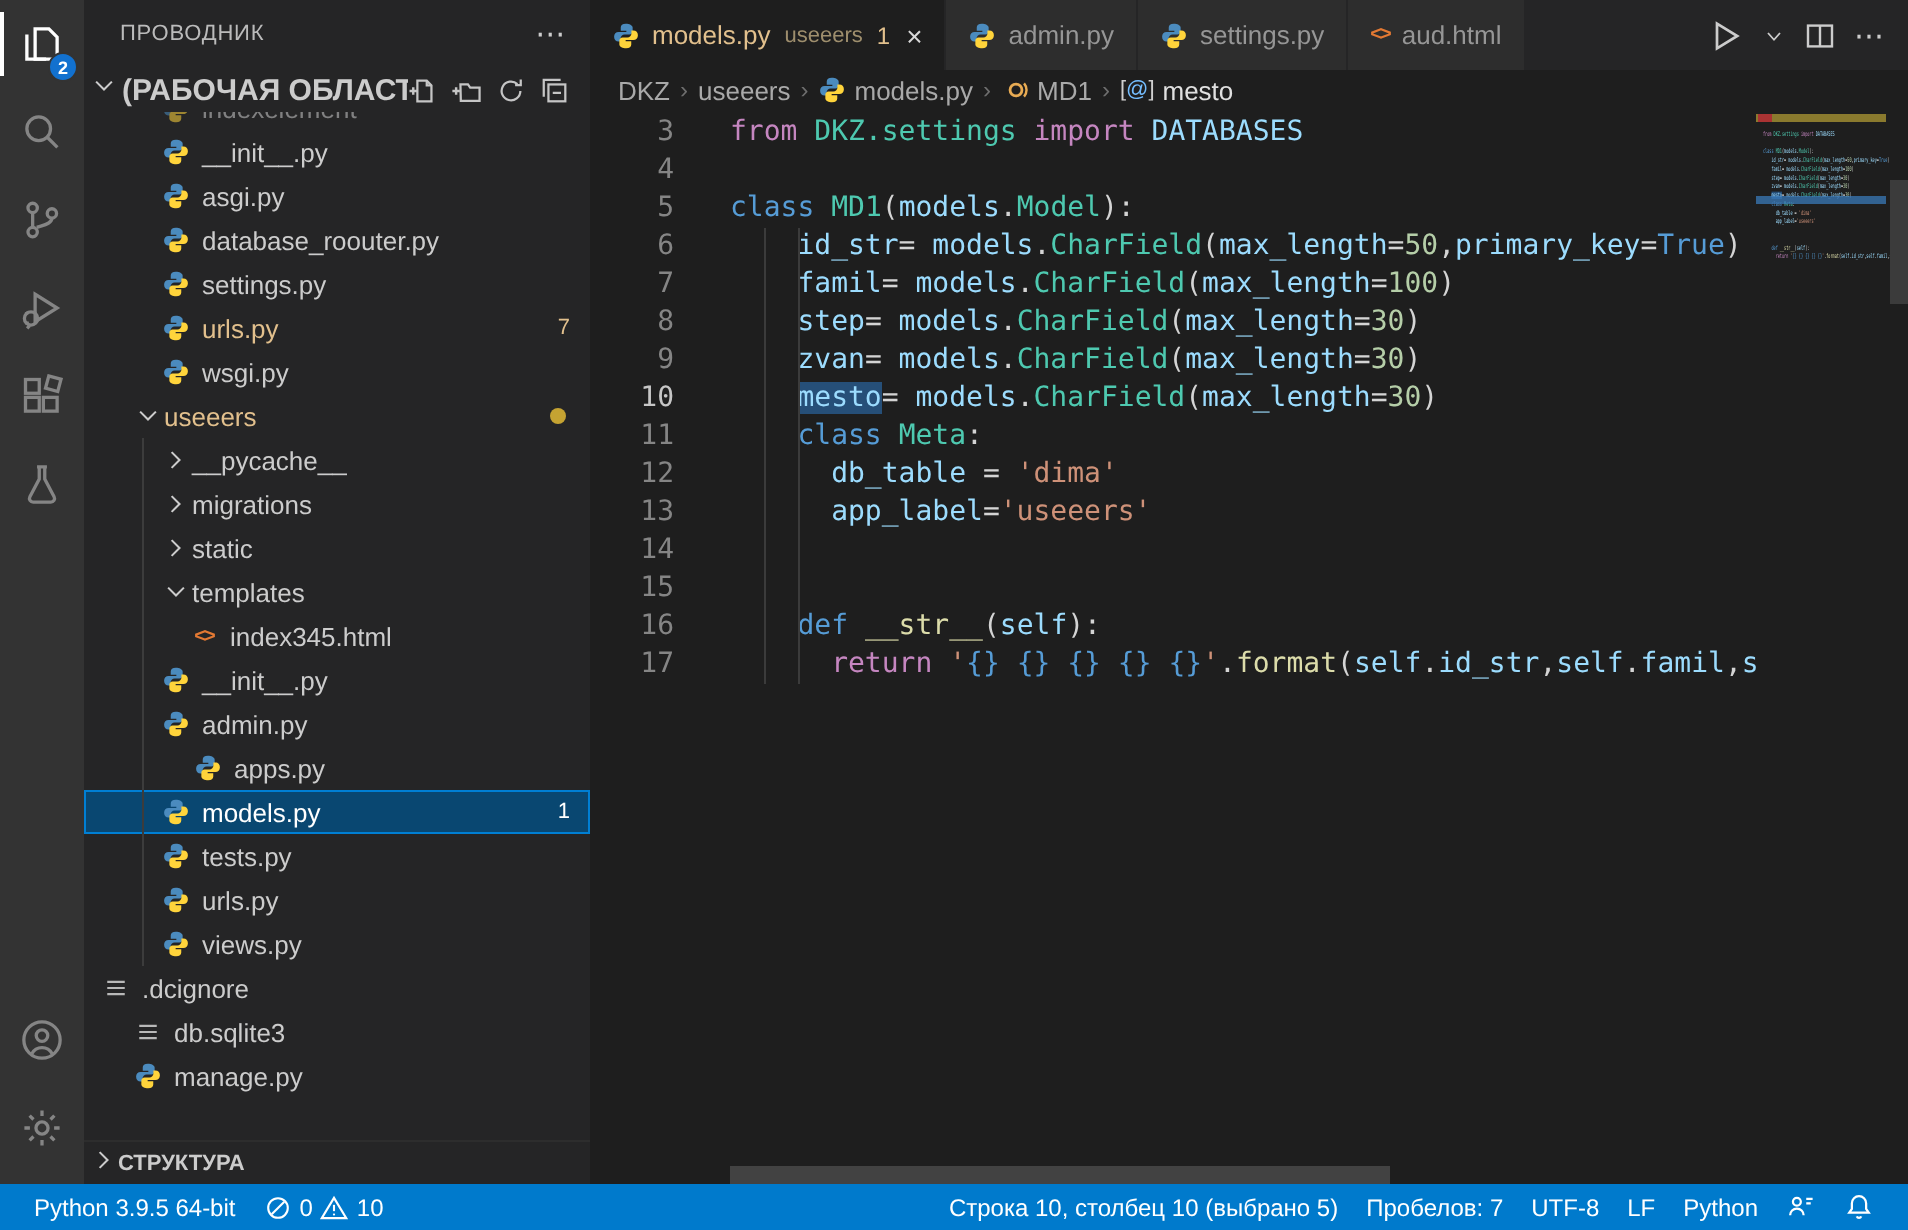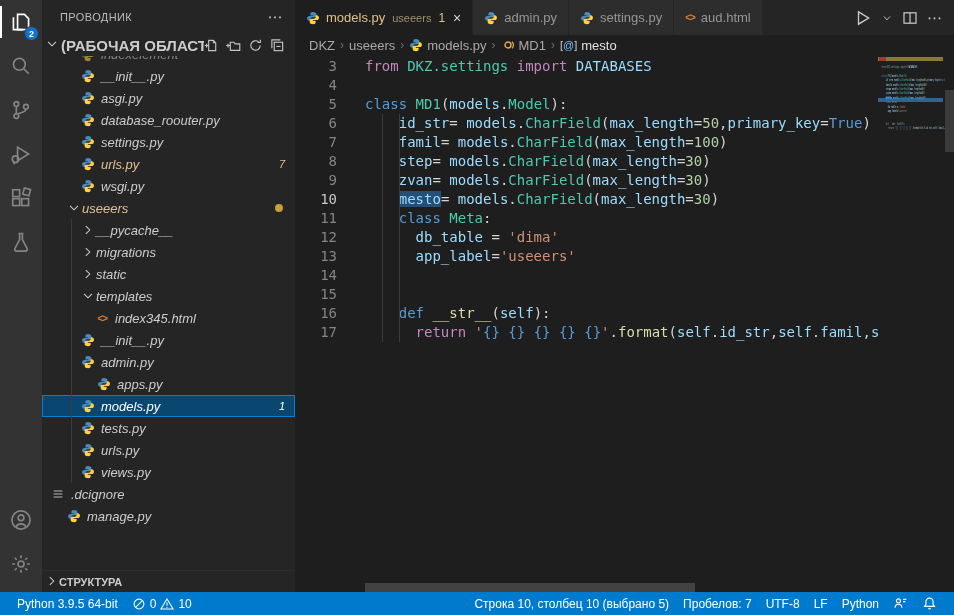--- a/index.html
+++ b/index.html
@@ -15,21 +15,21 @@
   .ab-bottom { position:absolute; bottom:6px; left:0; width:42px; }
 
   
   .sidebar { position:absolute; left:42px; top:0; width:253px; height:592px; background:#252526; z-index:4; }
   .sidebar-title { height:34px; display:flex; align-items:center; padding:0 12px 0 18px; font-size:11px; letter-spacing:.4px; color:#bbbbbb; }
   .sidebar-title .more { margin-left:auto; color:#cccccc; font-size:15px; cursor:pointer; }
   .section-header { height:22px; display:flex; align-items:center; font-weight:bold; font-size:15px; color:#cccccc; padding-left:3px; }
   .section-header .sec-label { margin-left:2px; white-space:nowrap; overflow:hidden; }
   .sec-actions { margin-left:auto; display:flex; gap:7px; padding-right:10px; color:#c5c5c5; }
   .sec-actions span { cursor:pointer; display:flex; }
-  .tree { position:relative;font-style:italic; }
+  .tree { position:relative; }
   .row { height:22px; display:flex; align-items:center; font-size:13px; color:#cccccc; position:relative; cursor:pointer; white-space:nowrap; }
   .row .chev { width:16px; display:flex; justify-content:center; flex:none; color:#cccccc; }
   .row .ficon { width:16px; margin-right:5px; display:flex; justify-content:center; flex:none; }
   .row.clipped { height:9px; overflow:hidden; opacity:.55; }
   .row.clipped .inner-shift { margin-top:-12px; display:flex; align-items:center; }
   .row.selected { background:#094771; outline:1px solid #007FD4; outline-offset:-1px; color:#ffffff; }
   .row.modified > .rlabel { color:#E2C08D; }
   .rbadge { margin-left:auto; margin-right:10px; font-size:11px; color:#E2C08D; }
   .row.selected .rbadge { color:#ffffff; }
   .rdot { margin-left:auto; margin-right:12px; width:8px; height:8px; border-radius:50%; background:#C5A332; }
@@ -386,20 +386,28 @@
         </span>
         <span class="rlabel">views.py</span>
       </div>
       <div class="row" style="padding-left: 8px;">
         <span class="ficon" style="display: flex;">
           <svg width="14" height="14" viewBox="0 0 16 16" fill="none" stroke="currentColor" stroke-width="1.2">
             <path d="M3 4.5h10M3 8h10M3 11.5h10" stroke="#b8b8b8"></path>
           </svg>
         </span>
         <span class="rlabel">.dcignore</span>
+      </div>
+      <div class="row" style="padding-left: 24px;">
+        <span class="ficon" style="display: flex;">
+          <svg width="14" height="14" viewBox="0 0 16 16" fill="none" stroke="currentColor" stroke-width="1.2">
+            <path d="M3 4.5h10M3 8h10M3 11.5h10" stroke="#b8b8b8"></path>
+          </svg>
+        </span>
+        <span class="rlabel">db.sqlite3</span>
       </div>
       <div class="row" style="padding-left: 24px;">
         <span class="ficon" style="display: flex;">
           <svg width="14" height="14" viewBox="0 0 16 16">
             <path fill="#4B8BBE" d="M7.9 1C5.9 1 5 1.9 5 3.2V5h3.2v.7H3.8C2.2 5.7 1.2 6.8 1.2 8.4c0 1.6 1 2.7 2.6 2.7h1.1V9.4c0-1.3 1-2.3 2.3-2.3H10c1 0 1.8-.8 1.8-1.8V3.2C11.8 1.9 9.9 1 7.9 1z"></path>
             <path fill="#FFD43B" d="M8.1 15c2 0 2.9-.9 2.9-2.2V11H7.8v-.7h4.4c1.6 0 2.6-1.1 2.6-2.7 0-1.6-1-2.7-2.6-2.7h-1.1v1.7c0 1.3-1 2.3-2.3 2.3H6c-1 0-1.8.8-1.8 1.8v2.1C4.2 14.1 6.1 15 8.1 15z"></path>
           </svg>
         </span>
         <span class="rlabel">manage.py</span>
       </div>

